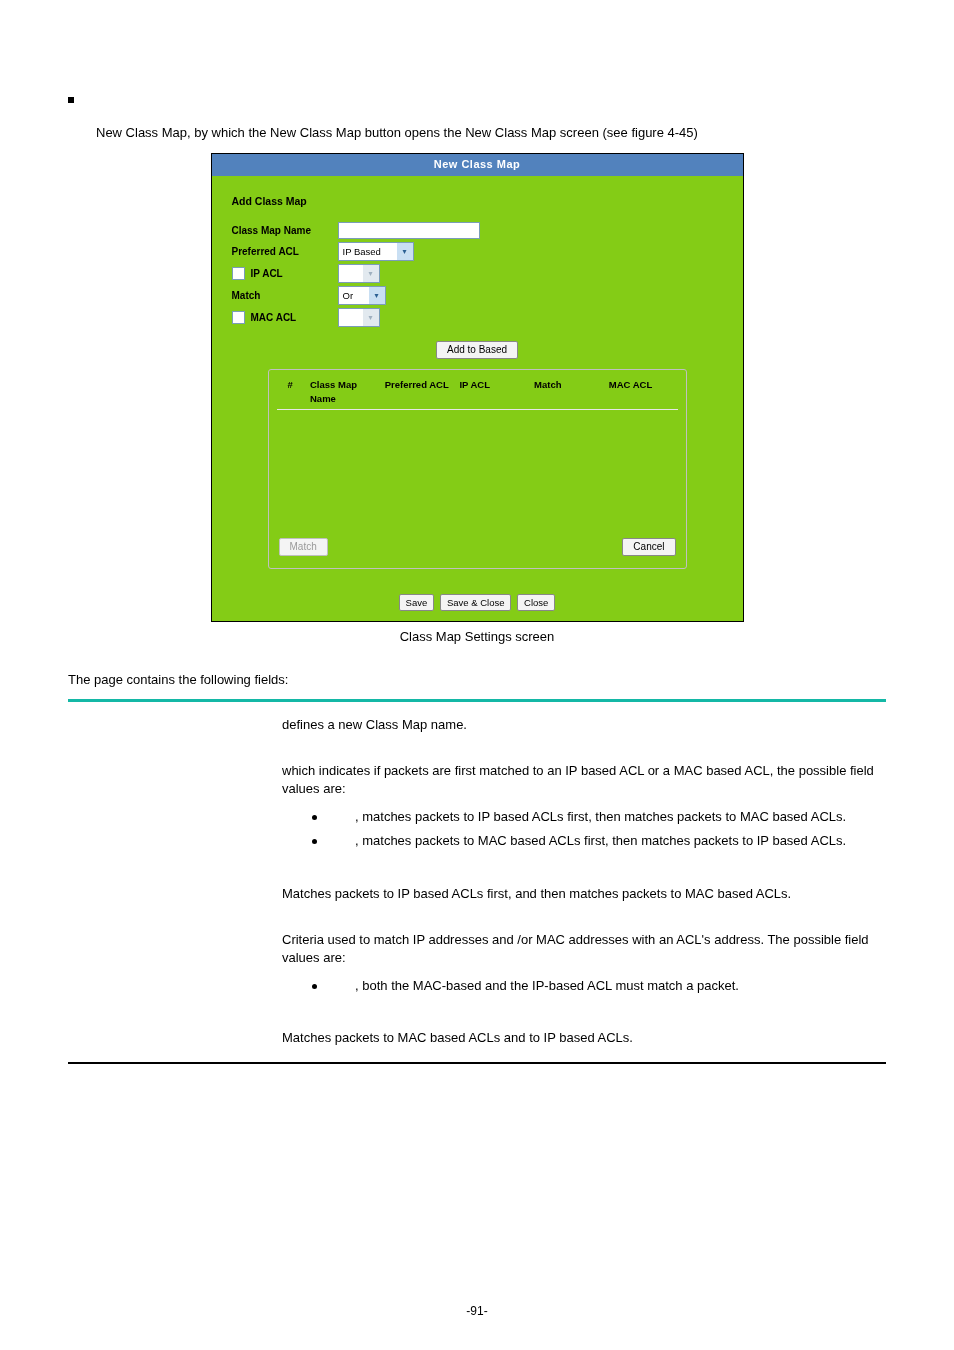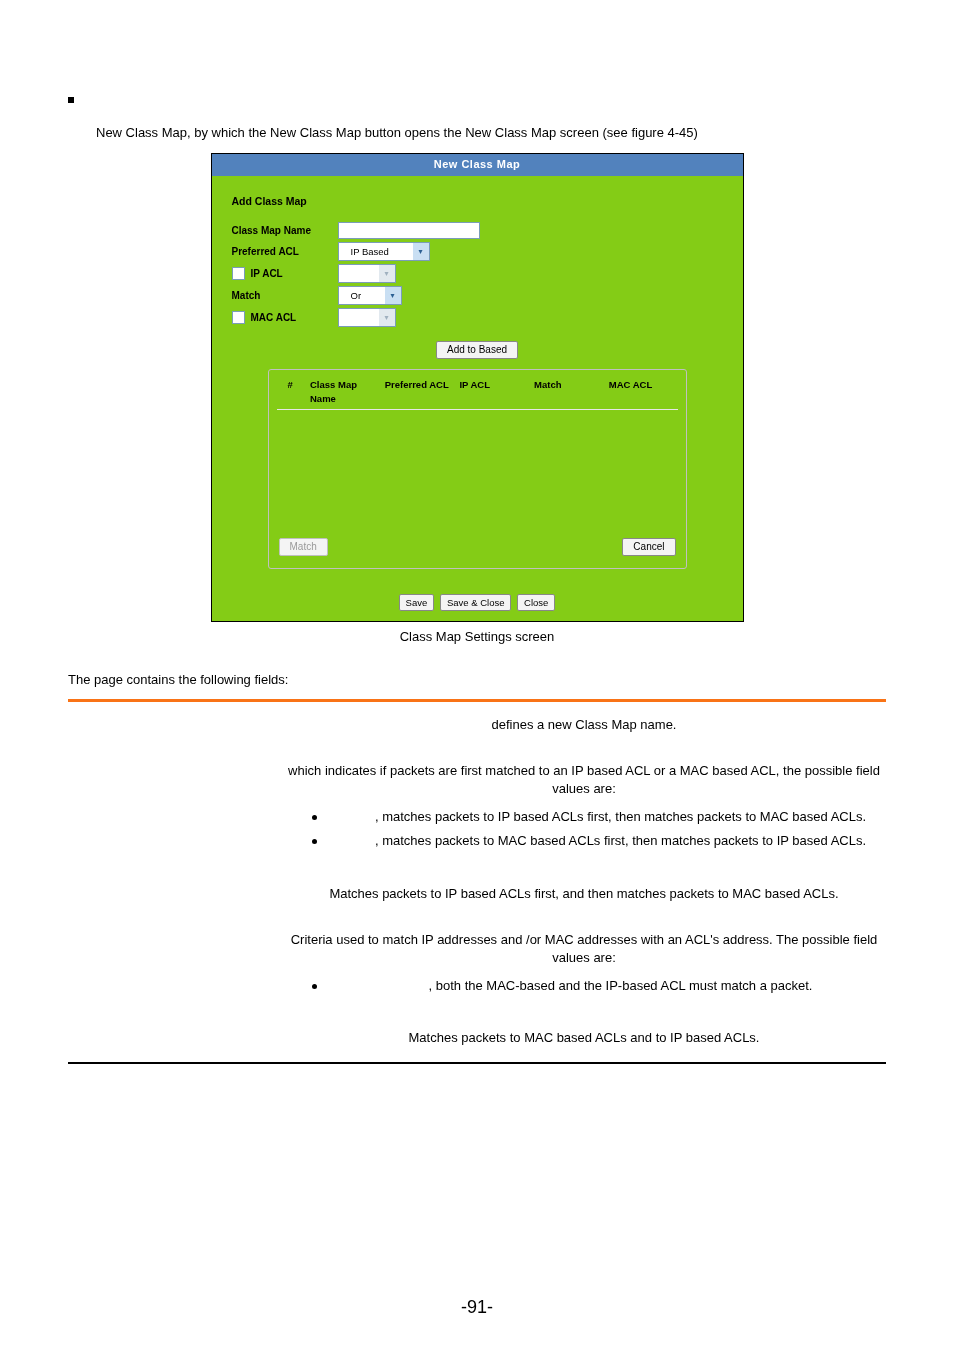--- a/index.html
+++ b/index.html
@@ -87,21 +87,21 @@
   .sel {
     display: inline-flex;
     align-items: stretch;
     height: 17px;
     border: 1px solid #7a9db8;
     background: #fff;
     font-size: 9.5px;
     font-weight: normal;
   }
   .sel .val {
-    padding: 1px 12px;
+    padding: 1px 4px;
     min-width: 50px;
     display: flex;
     align-items: center;
   }
   .sel .arrow, .sel .arrow-dis {
     width: 16px;
     display: flex;
     align-items: center;
     justify-content: center;
     background: #c9dff3;
@@ -165,23 +165,22 @@
 
   .caption {
     text-align: center;
     font-size: 13px;
     margin: 6px 0 24px 0;
   }
 
   
   .def-intro { margin: 0 0 10px 0; }
   .def-table {
-    border-top: 3px solid #f97316;
+    border-top: 3px solid #14b8a6;
     border-bottom: 2.5px solid #000;
-    text-align: center;
   }
   .def-row {
     display: flex;
     padding: 14px 0;
   }
   .def-row + .def-row { }
   .def-term {
     flex: 0 0 212px;
     font-weight: bold;
     padding-left: 2px;
@@ -206,21 +205,21 @@
     margin: 7px 14px 0 0;
   }
   .sub-item .txt { flex: 1; }
   .it { font-style: italic; }
 
   .pagenum {
     position: absolute;
     bottom: 30px;
     left: 0; right: 0;
     text-align: center;
-    font-size: 18px;
+    font-size: 12px;
   }
 </style>
 </head>
 <body>
 
 <div class="page">
 
   <div><span class="bullet-square"></span></div>
 
   <div class="desc-line">New Class Map, by which the New Class Map button opens the New Class Map screen (see figure 4-45)</div>

